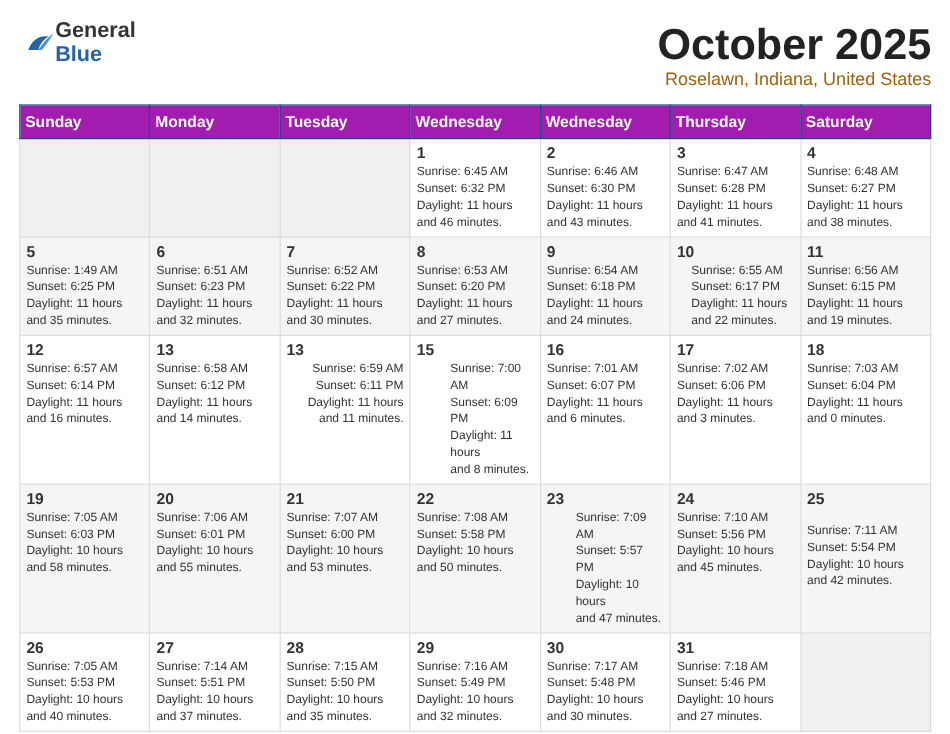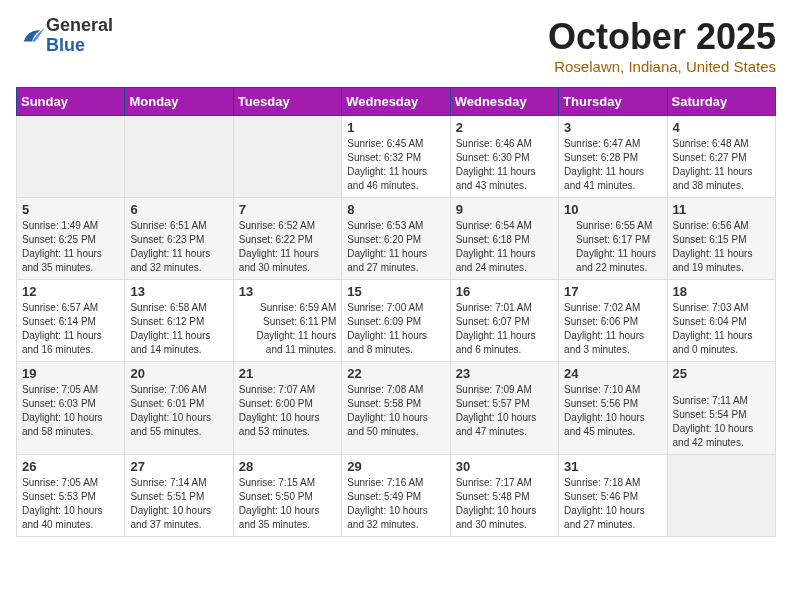--- a/index.html
+++ b/index.html
@@ -222,21 +222,21 @@
         </td>
         <td>
           <span class="day-number">13</span>
           <div class="day-info" style="white-space: pre-line; text-align: right;">Sunrise: 6:59 AM
 Sunset: 6:11 PM
 Daylight: 11 hours
 and 11 minutes.</div>
         </td>
         <td>
           <span class="day-number">15</span>
-          <div class="day-info" style="white-space: pre-line;">Sunrise: 7:00 AM
+          <div class="day-info" style="white-space: pre-line; margin-left: 28px;">Sunrise: 7:00 AM
 Sunset: 6:09 PM
 Daylight: 11 hours
 and 8 minutes.</div>
         </td>
         <td>
           <span class="day-number">16</span>
           <div class="day-info" style="white-space: pre-line;">Sunrise: 7:01 AM
 Sunset: 6:07 PM
 Daylight: 11 hours
 and 6 minutes.</div>
@@ -280,21 +280,21 @@
         </td>
         <td>
           <span class="day-number">22</span>
           <div class="day-info" style="white-space: pre-line;">Sunrise: 7:08 AM
 Sunset: 5:58 PM
 Daylight: 10 hours
 and 50 minutes.</div>
         </td>
         <td>
           <span class="day-number">23</span>
-          <div class="day-info" style="white-space: pre-line;">Sunrise: 7:09 AM
+          <div class="day-info" style="white-space: pre-line; margin-left: 24px;">Sunrise: 7:09 AM
 Sunset: 5:57 PM
 Daylight: 10 hours
 and 47 minutes.</div>
         </td>
         <td>
           <span class="day-number">24</span>
           <div class="day-info" style="white-space: pre-line;">Sunrise: 7:10 AM
 Sunset: 5:56 PM
 Daylight: 10 hours
 and 45 minutes.</div>

